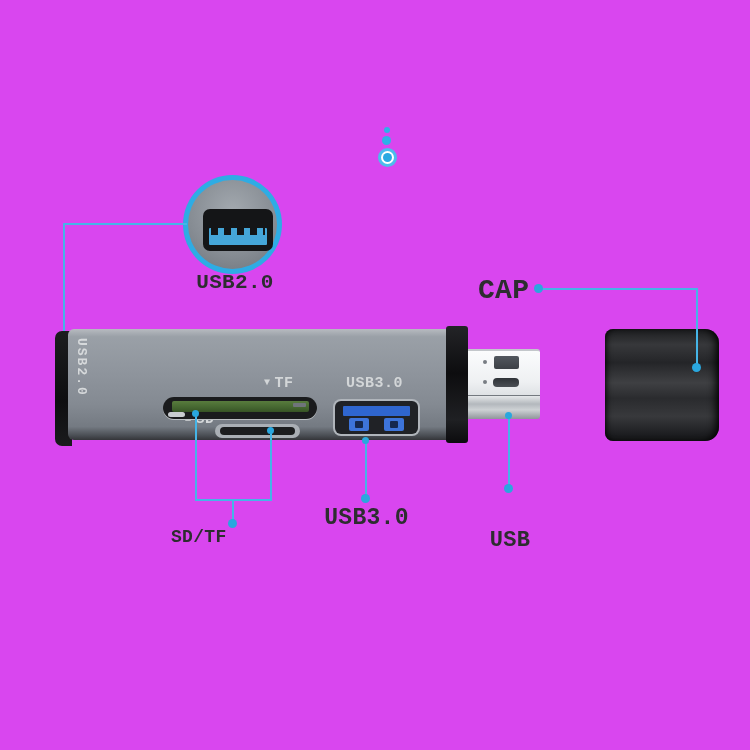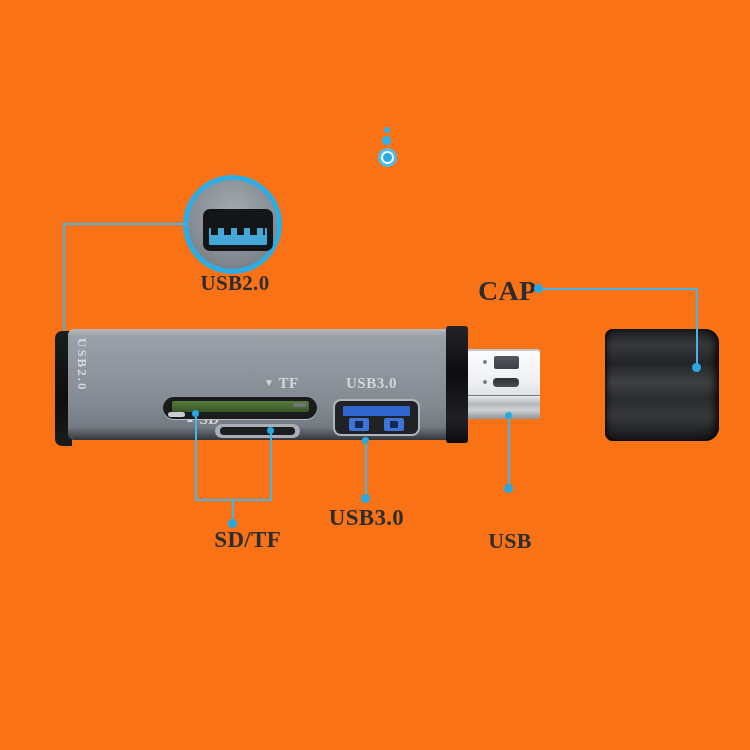--- a/index.html
+++ b/index.html
@@ -1,18 +1,18 @@
 <!DOCTYPE html>
 <html><head>
 <meta charset="utf-8">
 <style>
   html,body{margin:0;padding:0;background:#fff;}
   .canvas{
-    position:relative;width:750px;height:750px;background:#f97316;overflow:hidden;
-    font-family:Liberation Serif, serif;
+    position:relative;width:750px;height:750px;background:#d946ef;overflow:hidden;
+    font-family:Liberation Mono, monospace;
   }
   
   .cline{position:absolute;background:#45b5e7;}
   .cdot{position:absolute;background:#2aa7de;border-radius:50%;}
   .cdot.big{width:9px;height:9px;}
   .cdot.sm{width:7px;height:7px;}
   
   .lbl{position:absolute;color:#2d2d2f;font-weight:700;letter-spacing:0.3px;}
   
   .deco1{position:absolute;left:384px;top:127px;width:6px;height:6px;border-radius:50%;background:#2fb0e8;}
@@ -132,21 +132,21 @@
   <div class="cdot big" style="left:534px;top:284px;"></div>
   <div class="cdot big" style="left:692px;top:363px;"></div>
 
   <div class="cline" style="left:195px;top:415px;width:2px;height:86px;"></div>
   <div class="cline" style="left:270px;top:431px;width:2px;height:70px;"></div>
   <div class="cline" style="left:195px;top:499px;width:77px;height:2px;"></div>
   <div class="cline" style="left:232px;top:499px;width:2px;height:23px;"></div>
   <div class="cdot sm" style="left:192px;top:410px;"></div>
   <div class="cdot sm" style="left:267px;top:427px;"></div>
   <div class="cdot big" style="left:228px;top:519px;"></div>
-  <div class="lbl" style="left:171px;top:527px;width:110px;text-align:right;font-size:23px;">SD/TF</div>
+  <div class="lbl" style="left:171px;top:527px;width:110px;text-align:left;font-size:18px;">SD/TF</div>
 
   <div class="cline" style="left:365px;top:441px;width:2px;height:57px;"></div>
   <div class="cdot sm" style="left:362px;top:437px;"></div>
   <div class="cdot big" style="left:361px;top:494px;"></div>
   <div class="lbl" style="left:314px;top:505px;width:105px;text-align:center;font-size:23px;">USB3.0</div>
 
   <div class="cline" style="left:508px;top:417px;width:2px;height:71px;"></div>
   <div class="cdot sm" style="left:505px;top:412px;"></div>
   <div class="cdot big" style="left:504px;top:484px;"></div>
   <div class="lbl" style="left:465px;top:494px;width:90px;text-align:center;font-size:22px;margin-top:34px;">USB</div>

